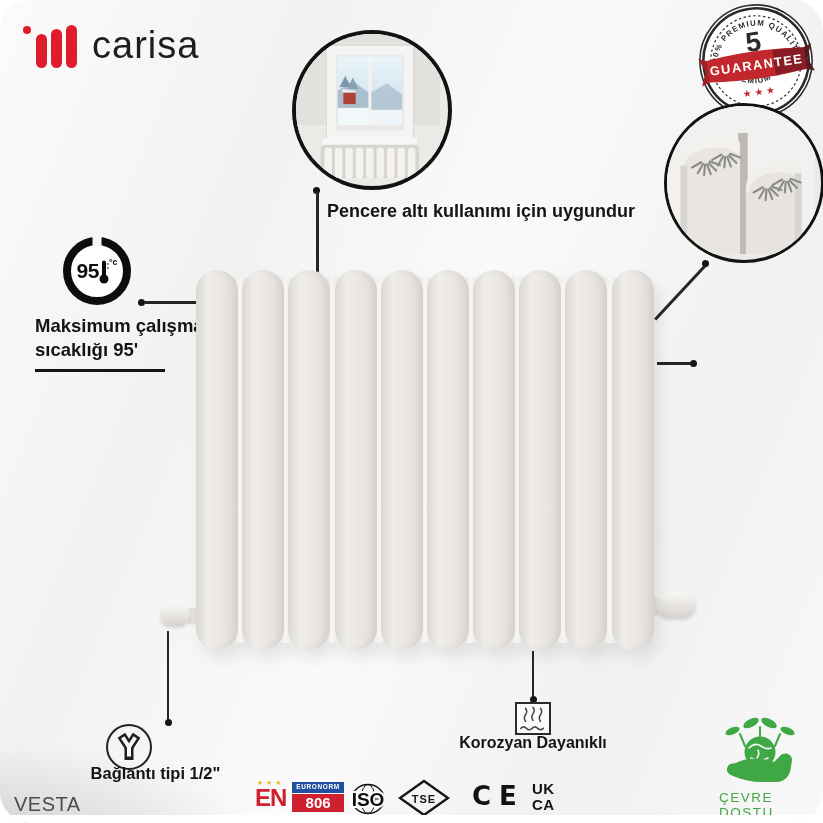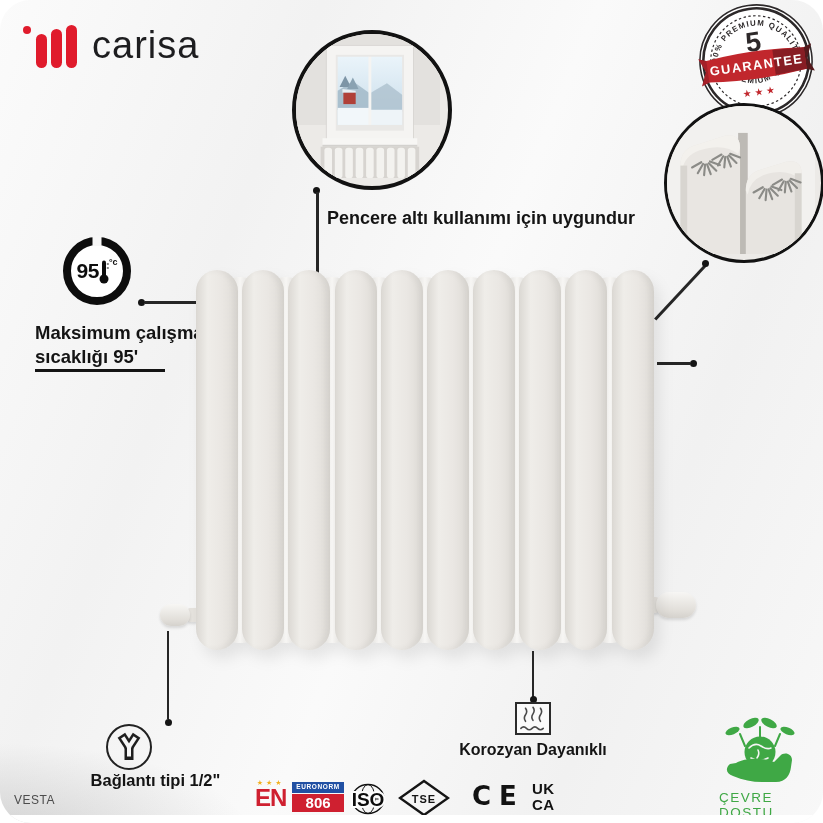--- a/index.html
+++ b/index.html
@@ -29,29 +29,29 @@
   
   .cline{background:#262626;}
   .cdot{width:7px; height:7px; border-radius:50%; background:#151515;}
 
   
   .circle-photo{border-radius:50%; border:4px solid #121212; overflow:hidden; background:#eceae7;}
   .win-circle{left:292px; top:30px; width:152px; height:152px;}
   .det-circle{left:664px; top:103px; width:154px; height:154px; border-width:3px;}
 
   
-  .feat{color:#141414; font-weight:bold;margin-top:7px;}
+  .feat{color:#141414; font-weight:bold;}
   .win-label{left:327px; top:201px; font-size:18px;}
   .cond-label{left:693px; top:347px; width:128px; text-align:center; font-size:17px; line-height:1.3;}
   .temp-title{left:35px; top:314px; width:186px; font-size:18.5px; line-height:1.3;}
   .temp-divider{left:35px; top:369px; width:130px; height:3px; background:#141414;}
   .temp-desc{left:35px; top:382px; width:162px; font-size:17px; line-height:1.3; color:#3a3a3a; font-weight:400;}
   .conn-label{left:58px; top:764px; width:195px; text-align:center; font-size:16.5px;}
   .korr-label{left:437px; top:734px; width:192px; text-align:center; font-size:16px;}
-  .model-label{left:14px; top:793px; font-size:12px; color:#4c4c4c; letter-spacing:.5px; font-weight:400;}
+  .model-label{left:14px; top:793px; font-size:20px; color:#4c4c4c; letter-spacing:.5px; font-weight:400;}
 
   
   .temp-ring{left:63px; top:237px; width:68px; height:68px; box-sizing:border-box;
     border-radius:50%; border:8px solid #0d0d0d; background:#fff;
     display:flex; align-items:center; justify-content:center;}
   .temp-ring .notch{position:absolute; left:50%; top:-9px; transform:translateX(-50%);
     width:9px; height:10px; background:#f7f7f7;}
   .temp-val{font-size:21px; font-weight:800; color:#0d0d0d; letter-spacing:-.5px;}
   .temp-unit{font-size:9px; font-weight:bold; color:#0d0d0d; align-self:flex-start; margin-top:12px;}
 

